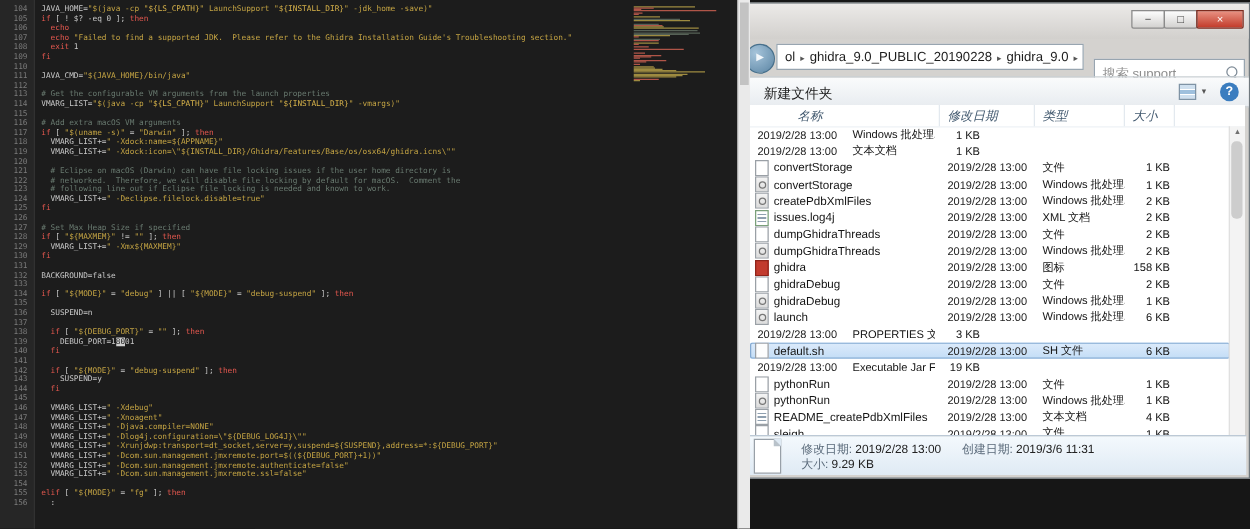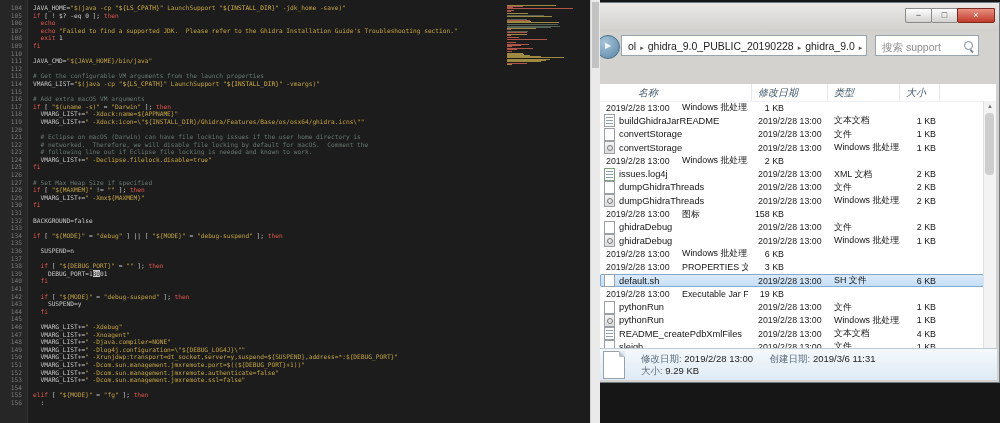--- a/index.html
+++ b/index.html
@@ -38,21 +38,21 @@
   .navbtn{position:absolute;top:4px;width:22px;height:22px;border-radius:50%;
           background:radial-gradient(circle at 35% 30%,#a6c4da,#5b85a4);border:1px solid #47708c;
           color:#f2f7fb;text-align:center;line-height:20px;font-size:8px;}
   #backbtn{left:4px;}
   #fwdbtn{left:27px;}
   #addrbox{position:absolute;left:52px;top:4px;width:246px;height:21px;background:#fff;
            border:1px solid #98a5b0;box-sizing:border-box;display:flex;align-items:center;
            font-size:10.5px;color:#1e1e1e;padding:0 3px;white-space:nowrap;overflow:hidden;}
   .crumb{padding:0 3px;}
   .crumb-sep{font-size:7px;color:#555;padding:0 1px;}
-  #searchbox{position:absolute;left:306px;top:4px;width:104px;height:21px;background:#fff;
+  #searchbox{position:absolute;left:306px;top:16px;width:121px;height:21px;background:#fff;
              border:1px solid #98a5b0;box-sizing:border-box;}
   #searchbox input{border:0;outline:none;width:92px;height:17px;margin:1px 0 0 4px;
                    font-family:"Liberation Sans",sans-serif;font-size:10.5px;color:#333;background:transparent;}
   #searchbox input::placeholder{color:#8d8d8d;}
   .mag{position:absolute;right:5px;top:5px;width:7px;height:7px;border:1.4px solid #7d8a96;border-radius:50%;}
   .mag::after{content:"";position:absolute;left:6px;top:7px;width:4px;height:1.6px;background:#7d8a96;
               transform:rotate(45deg);transform-origin:0 0;}
 
   #toolbar{position:absolute;top:58px;left:0;right:0;height:25px;box-sizing:border-box;
            background:linear-gradient(#fafbfc,#e8ecf0);border-top:1px solid #c9cfd4;border-bottom:1px solid #ccd1d6;}
@@ -122,39 +122,43 @@
     <div id="addrbox">
       <span id="crumbs"><span class="crumb">ol</span><span class="crumb-sep">▸</span><span class="crumb">ghidra_9.0_PUBLIC_20190228</span><span class="crumb-sep">▸</span><span class="crumb">ghidra_9.0</span><span class="crumb-sep">▸</span><span class="crumb">support</span></span>
 
     </div>
     <div id="searchbox">
       <input type="text" placeholder="搜索 support" style="">
       <span class="mag"></span>
     </div>
   </div>
 
+  <div id="toolbar">
+    <span id="newfolder">新建文件夹</span>
+    <span id="viewsbtn">
+      <span class="grid"></span>
+      <span class="chev">▾</span>
+    </span>
+    <span id="helpbtn">?</span>
+  </div>
 
   <div id="listarea">
     <div id="cols">
       <div class="colh" id="col-name">名称</div>
       <div class="colh" id="col-date">修改日期</div>
       <div class="colh" id="col-type">类型</div>
       <div class="colh" id="col-size">大小</div>
     </div>
     <div id="rows">
         <div class="row">
           <span class="cell-date">2019/2/28 13:00</span>
           <span class="cell-type">Windows 批处理...</span>
           <span class="cell-size">1 KB</span>
         </div>
         <div class="row">
-          <span class="cell-name">
-            <span class="fico txt"></span>
-            <span>buildGhidraJarREADME</span>
-          </span>
           <span class="cell-date">2019/2/28 13:00</span>
           <span class="cell-type">文本文档</span>
           <span class="cell-size">1 KB</span>
         </div>
         <div class="row">
           <span class="cell-name">
             <span class="fico file"></span>
             <span>convertStorage</span>
           </span>
           <span class="cell-date">2019/2/28 13:00</span>
@@ -164,20 +168,24 @@
         <div class="row">
           <span class="cell-name">
             <span class="fico bat"></span>
             <span>convertStorage</span>
           </span>
           <span class="cell-date">2019/2/28 13:00</span>
           <span class="cell-type">Windows 批处理...</span>
           <span class="cell-size">1 KB</span>
         </div>
         <div class="row">
+          <span class="cell-name">
+            <span class="fico bat"></span>
+            <span>createPdbXmlFiles</span>
+          </span>
           <span class="cell-date">2019/2/28 13:00</span>
           <span class="cell-type">Windows 批处理...</span>
           <span class="cell-size">2 KB</span>
         </div>
         <div class="row">
           <span class="cell-name">
             <span class="fico xml"></span>
             <span>issues.log4j</span>
           </span>
           <span class="cell-date">2019/2/28 13:00</span>
@@ -196,20 +204,24 @@
         <div class="row">
           <span class="cell-name">
             <span class="fico bat"></span>
             <span>dumpGhidraThreads</span>
           </span>
           <span class="cell-date">2019/2/28 13:00</span>
           <span class="cell-type">Windows 批处理...</span>
           <span class="cell-size">2 KB</span>
         </div>
         <div class="row">
+          <span class="cell-name">
+            <span class="fico ico"></span>
+            <span>ghidra</span>
+          </span>
           <span class="cell-date">2019/2/28 13:00</span>
           <span class="cell-type">图标</span>
           <span class="cell-size">158 KB</span>
         </div>
         <div class="row">
           <span class="cell-name">
             <span class="fico file"></span>
             <span>ghidraDebug</span>
           </span>
           <span class="cell-date">2019/2/28 13:00</span>
@@ -219,20 +231,24 @@
         <div class="row">
           <span class="cell-name">
             <span class="fico bat"></span>
             <span>ghidraDebug</span>
           </span>
           <span class="cell-date">2019/2/28 13:00</span>
           <span class="cell-type">Windows 批处理...</span>
           <span class="cell-size">1 KB</span>
         </div>
         <div class="row">
+          <span class="cell-name">
+            <span class="fico bat"></span>
+            <span>launch</span>
+          </span>
           <span class="cell-date">2019/2/28 13:00</span>
           <span class="cell-type">Windows 批处理...</span>
           <span class="cell-size">6 KB</span>
         </div>
         <div class="row">
           <span class="cell-date">2019/2/28 13:00</span>
           <span class="cell-type">PROPERTIES 文件</span>
           <span class="cell-size">3 KB</span>
         </div>
         <div class="row selected">

